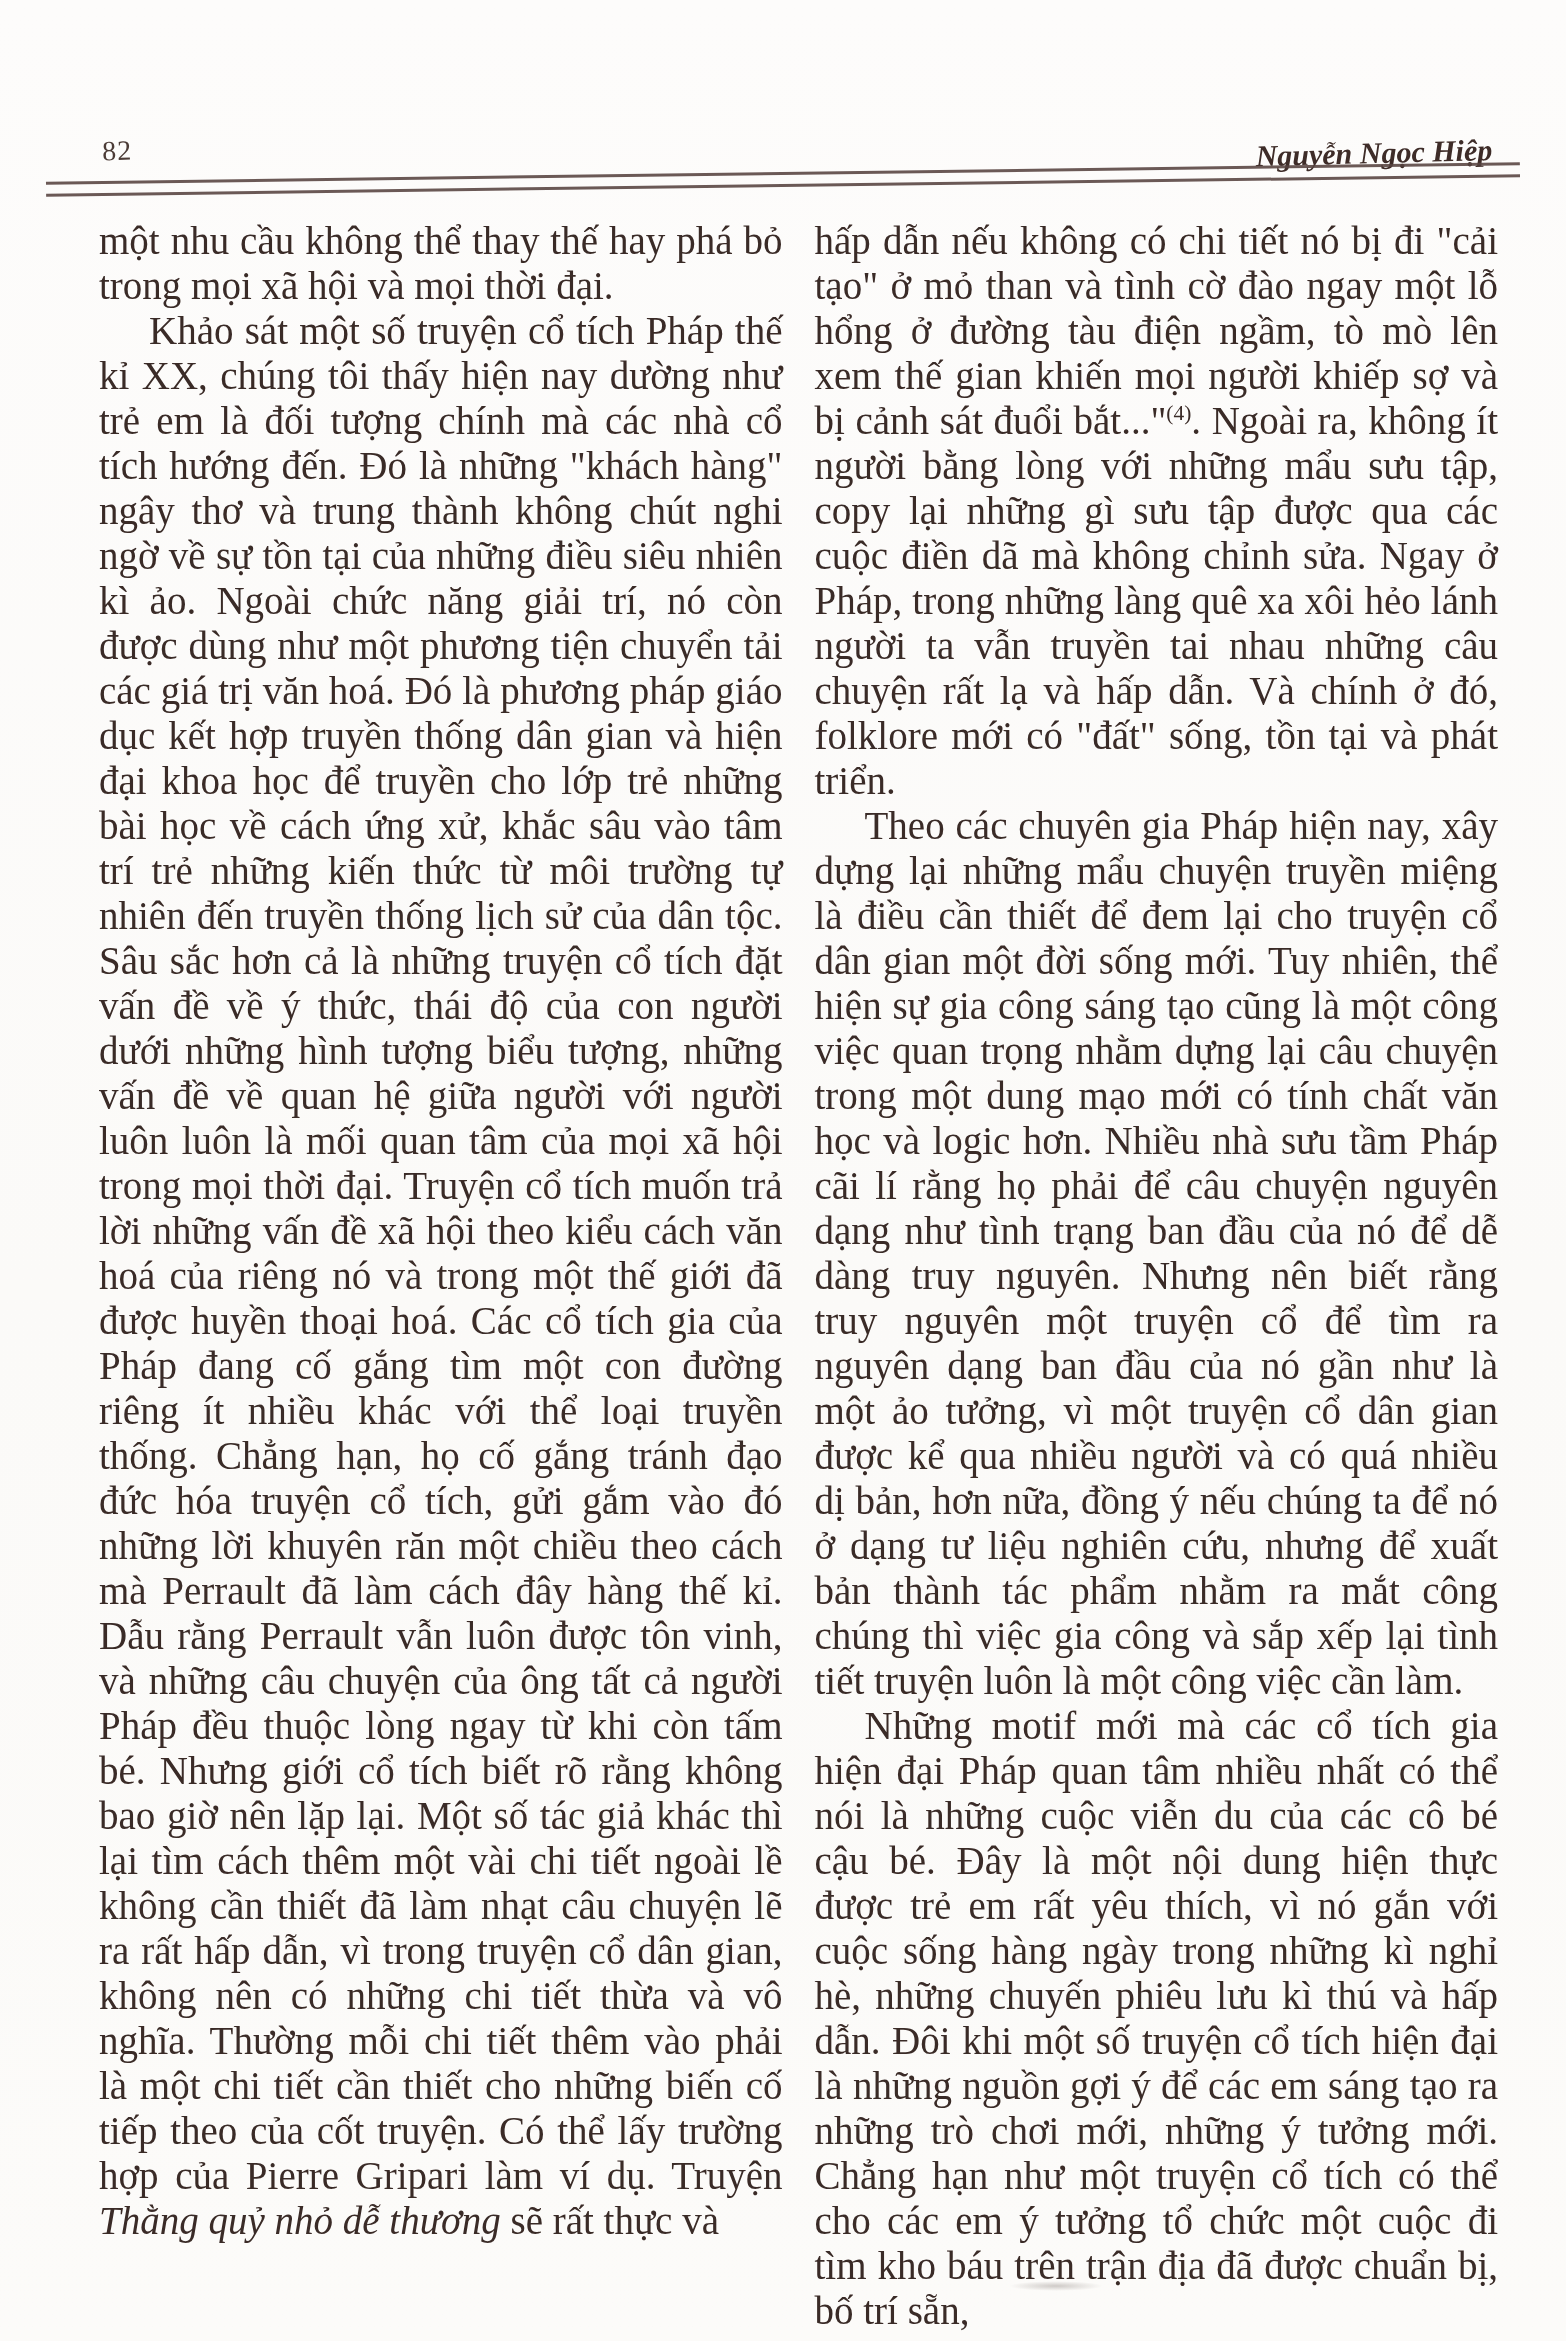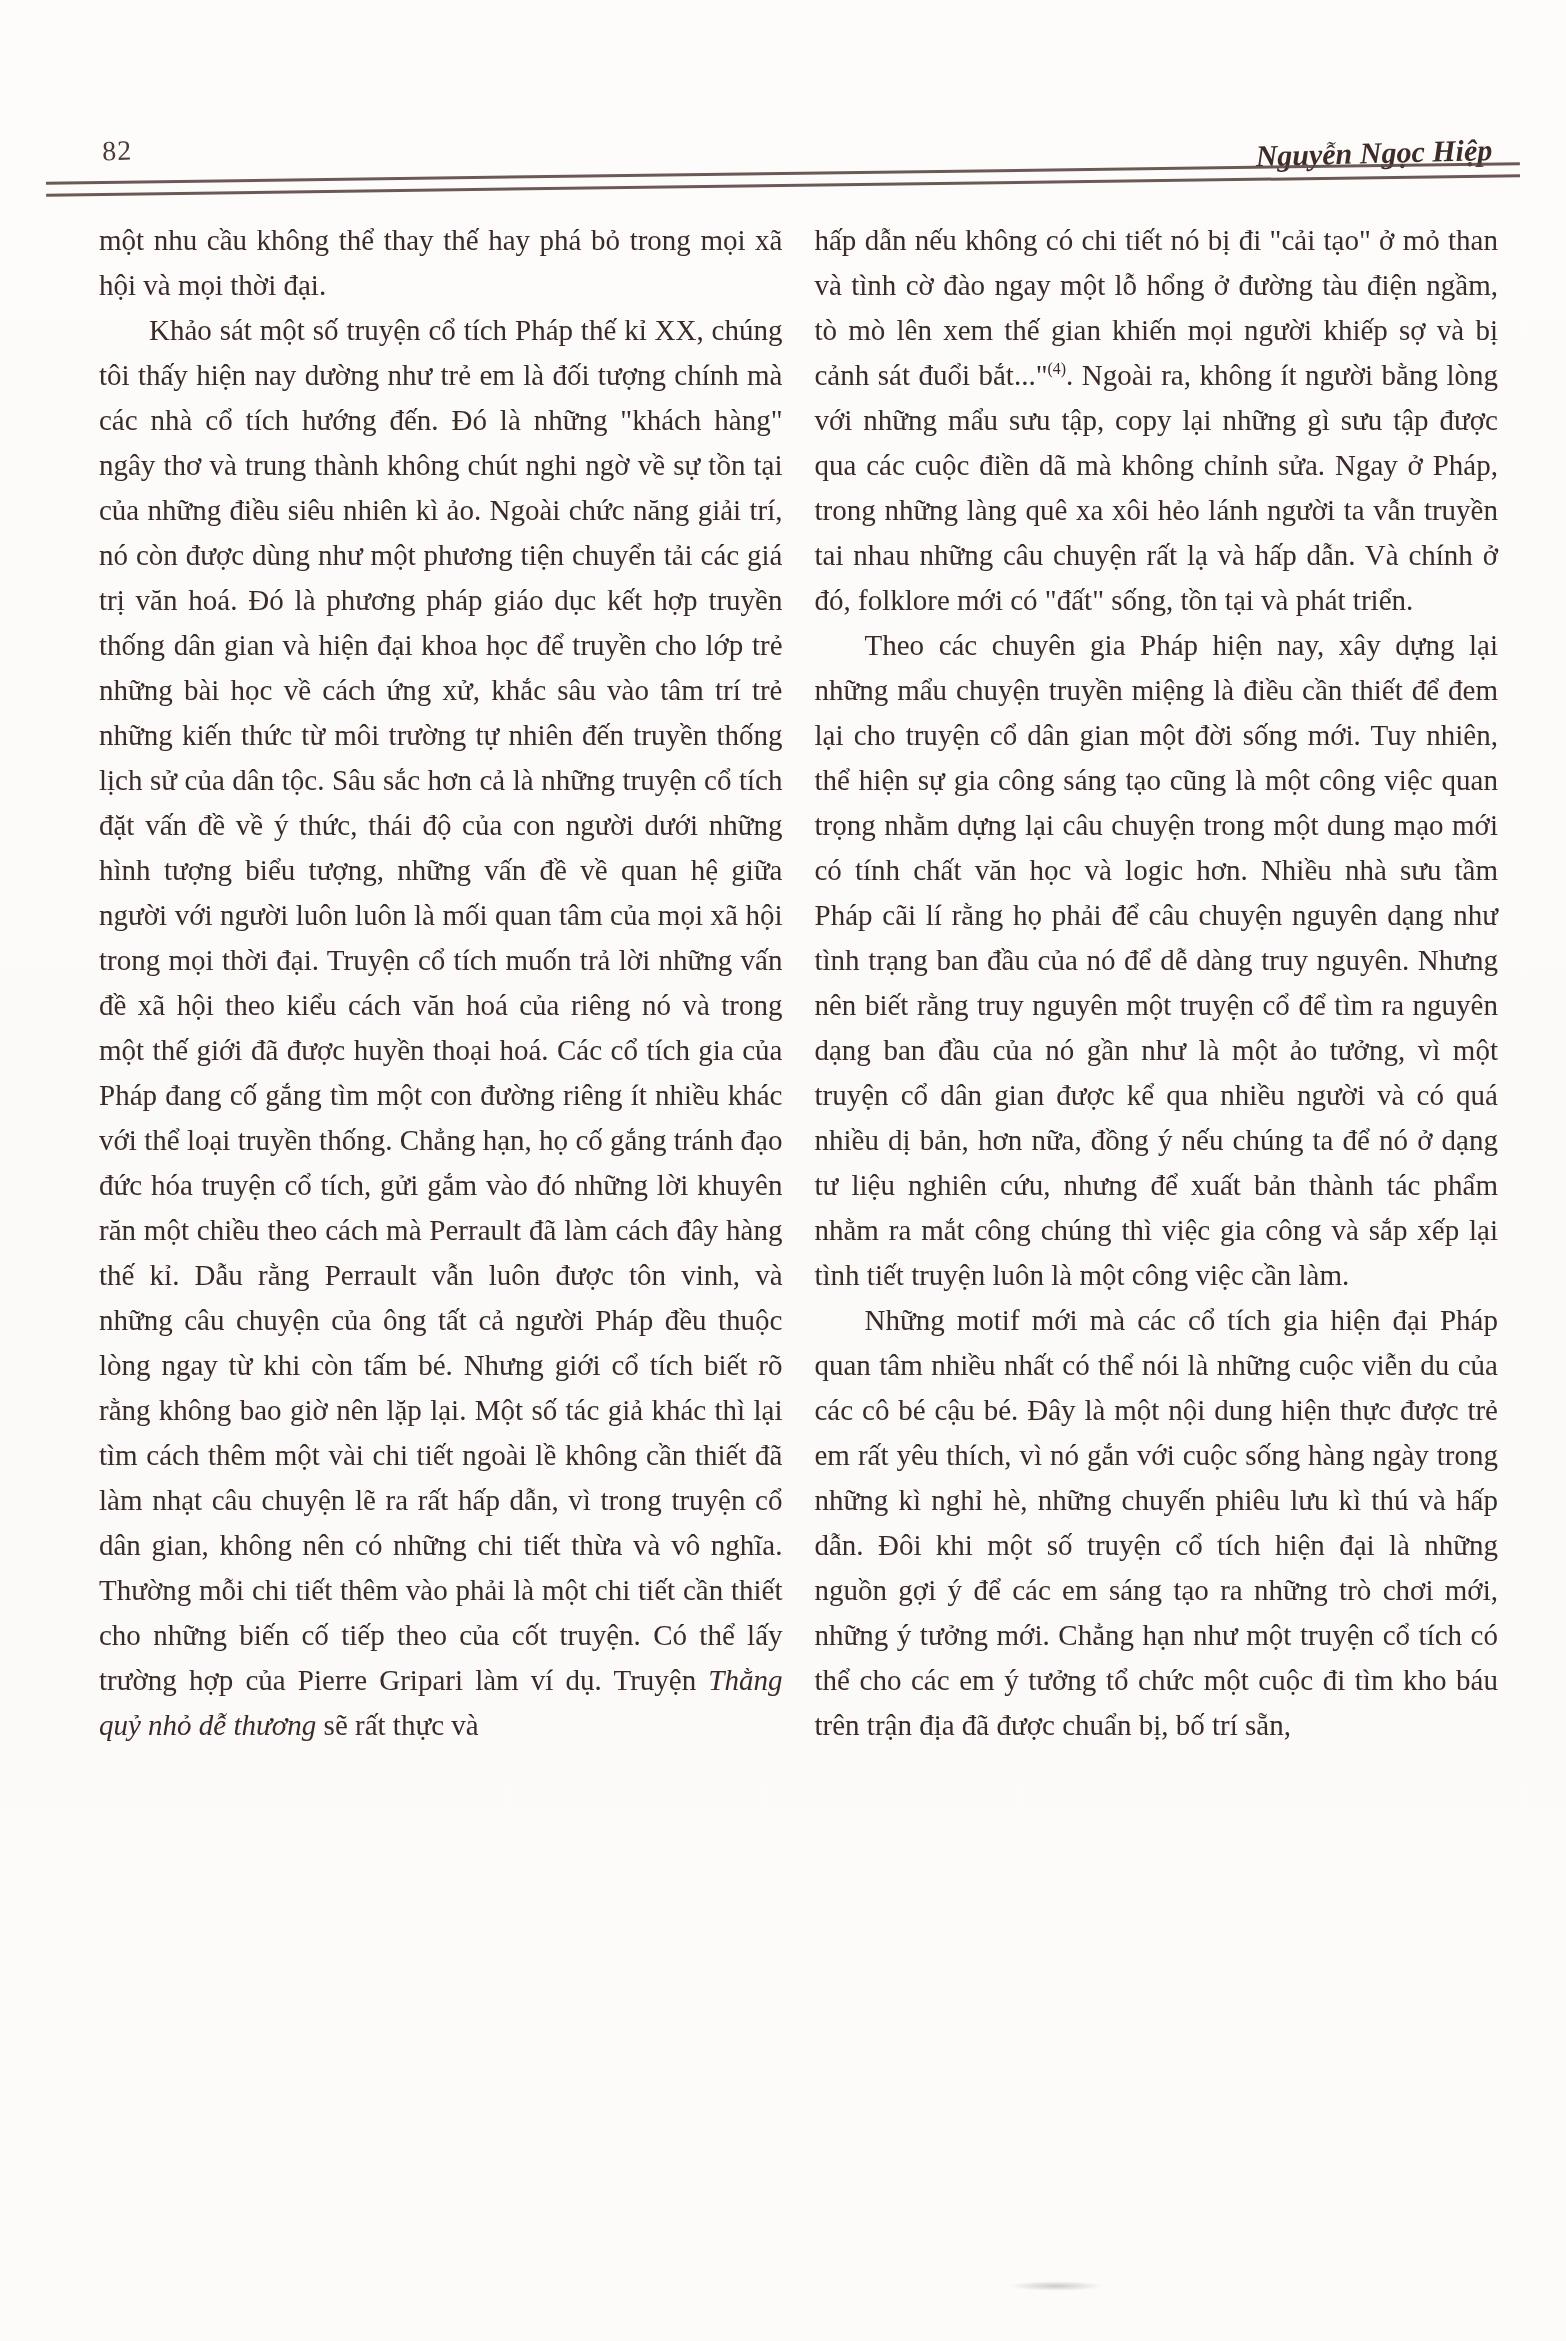--- a/index.html
+++ b/index.html
@@ -57,21 +57,21 @@
   .columns {
     position: absolute;
     top: 218px;
     left: 99px;
     right: 69px;
     display: flex;
     gap: 32px;
   }
   .col {
     flex: 1 1 0;
-    font-size: 29px;
+    font-size: 39px;
     line-height: 45px;
     text-align: justify;
     color: #3a2b27;
   }
   .col p {
     margin: 0;
     padding: 0;
   }
   .col p.indent {
     text-indent: 50px;

